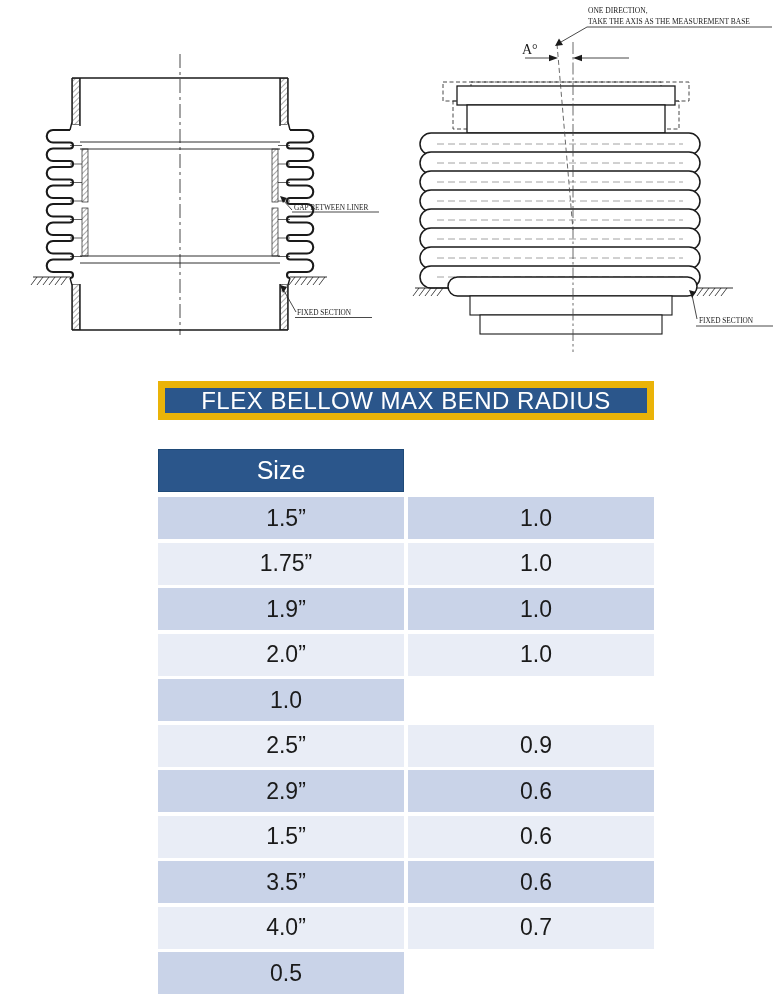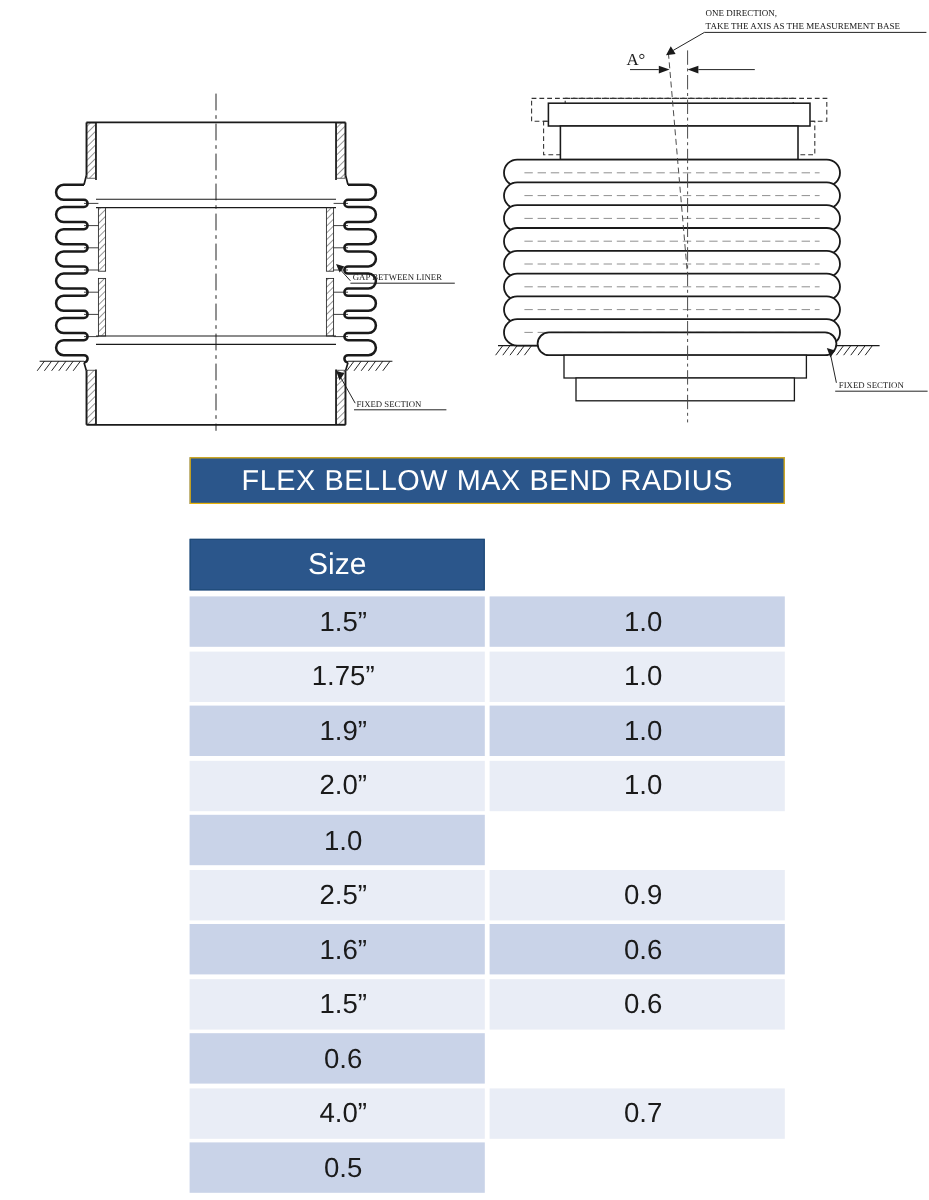--- a/index.html
+++ b/index.html
@@ -2,29 +2,29 @@
 <html><head>
 <meta charset="utf-8">
 <style>
   html,body { margin:0; padding:0; background:#ffffff; }
   .page {
     position:relative; width:774px; height:1000px; background:#ffffff;
     font-family:"Liberation Sans", sans-serif; overflow:hidden;
   }
   
   .drawing { position:absolute; }
-  .drawing-left  { left:15px; top:66px; }
+  .drawing-left  { left:15px; top:42px; }
   .drawing-right { left:385px; top:0; }
   svg { display:block; }
   svg text { font-family:"Liberation Serif", serif; fill:#1a1a1a; }
   .dl { stroke:#1a1a1a; fill:none; }
   
   .tbl { position:absolute; left:158px; top:381px; width:496px; }
   .tbl-title {
-    height:39px; background:#2B568B; border:1px solid #eab308; box-sizing:border-box;
+    height:39px; background:#2B568B; border:7px solid #eab308; box-sizing:border-box;
     color:#fff; display:flex; align-items:center; justify-content:center;
     font-size:24px; letter-spacing:0.5px;
   }
   .tbl-head { margin-top:5px; display:grid; grid-template-columns:1fr 1fr; column-gap:4px; }
   .hcell {
     height:43px; background:#2B568B; border:1px solid #1F4A78; box-sizing:border-box;
     color:#fff; display:flex; align-items:center; justify-content:center; font-size:25px;margin-top:24px;
   }
   .tbl-body { margin-top:5px; display:flex; flex-direction:column; gap:3.5px; }
   .row { display:grid; grid-template-columns:1fr 1fr; column-gap:4px; }
@@ -217,28 +217,29 @@
         <div class="cell">1.0</div>
       </div>
       <div class="row">
         <div class="cell">1.0</div>
       </div>
       <div class="row">
         <div class="cell">2.5”</div>
         <div class="cell">0.9</div>
       </div>
       <div class="row">
-        <div class="cell">1.6”</div>
+        <div class="cell">2.9”</div>
         <div class="cell">0.6</div>
       </div>
       <div class="row">
         <div class="cell">1.5”</div>
         <div class="cell">0.6</div>
       </div>
       <div class="row">
+        <div class="cell">3.5”</div>
         <div class="cell">0.6</div>
       </div>
       <div class="row">
         <div class="cell">4.0”</div>
         <div class="cell">0.7</div>
       </div>
       <div class="row">
         <div class="cell">0.5</div>
       </div>
     </div>

